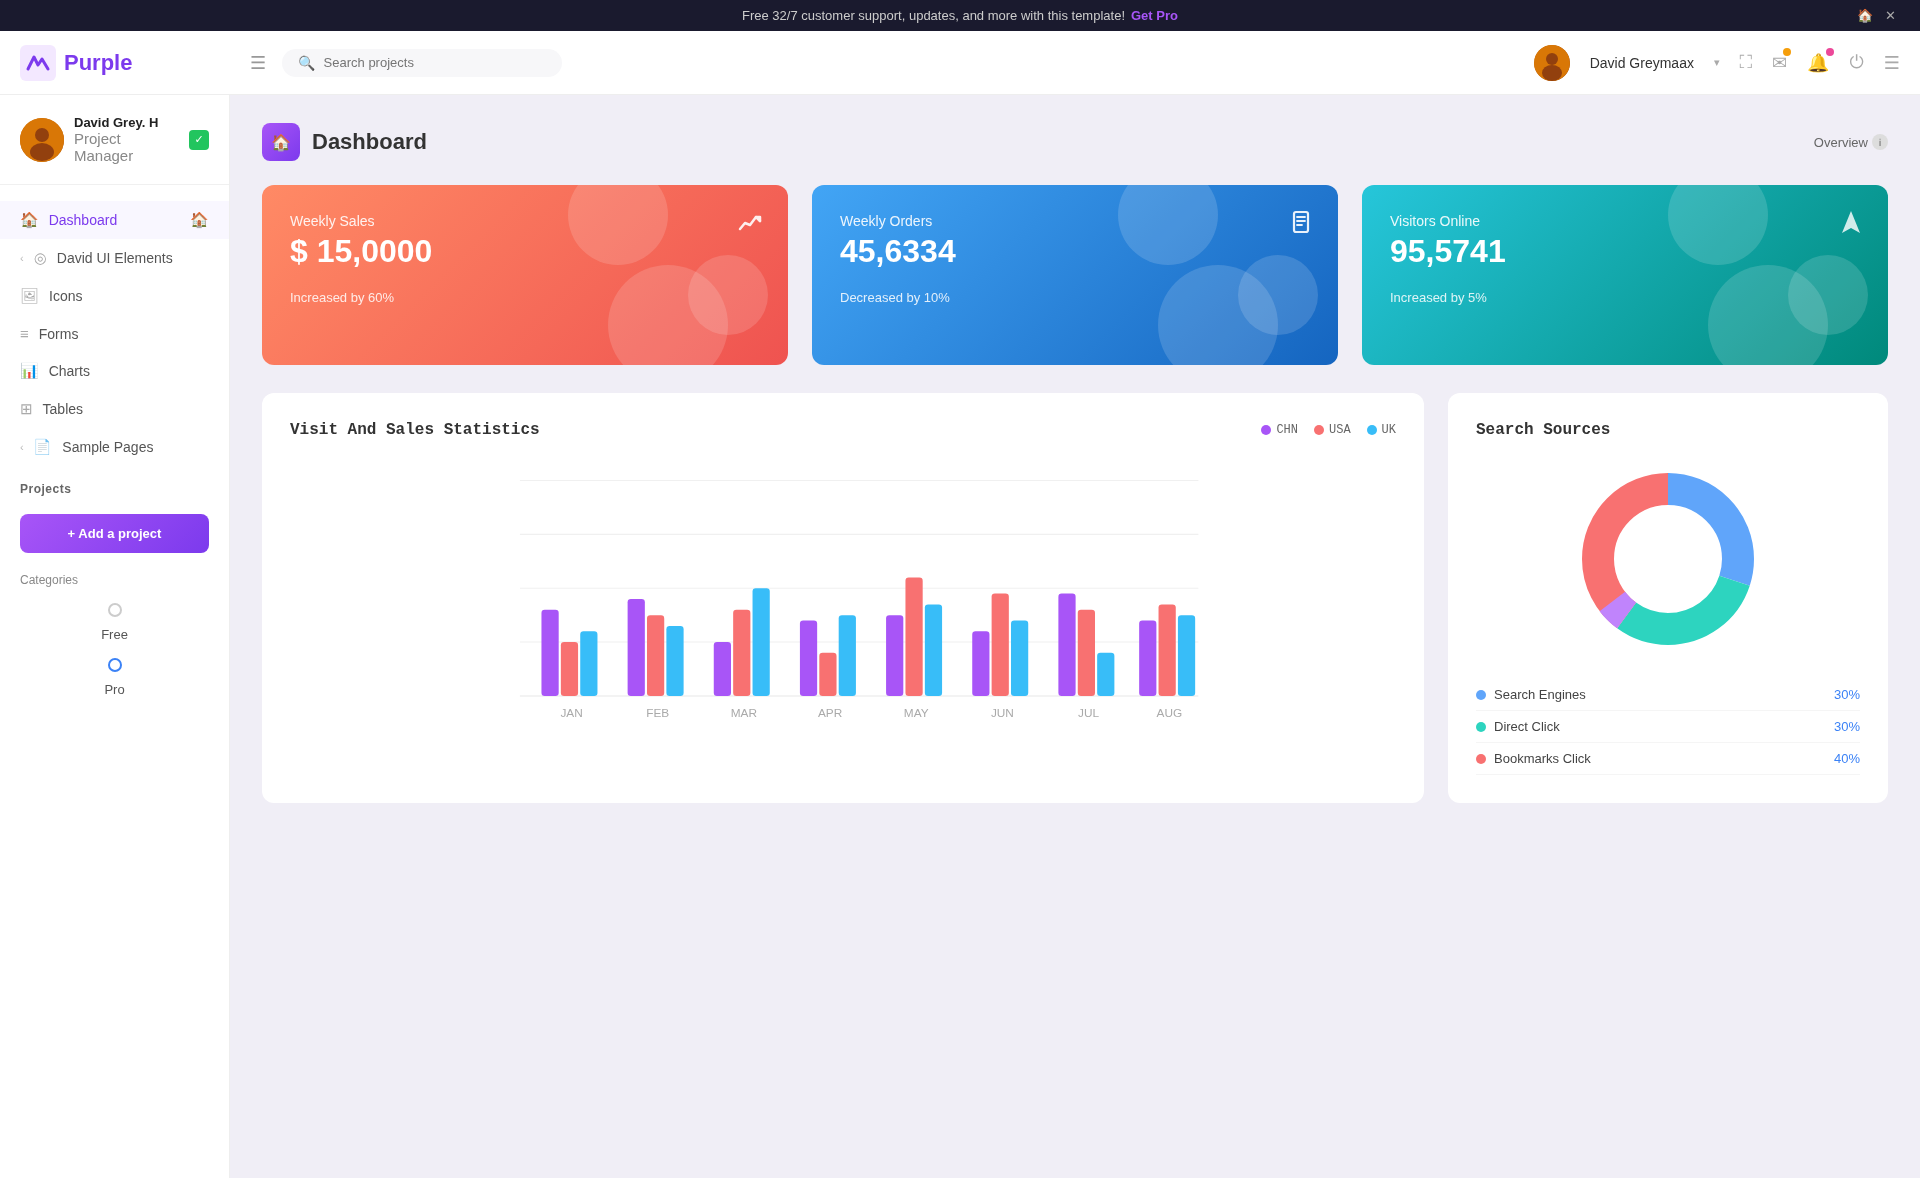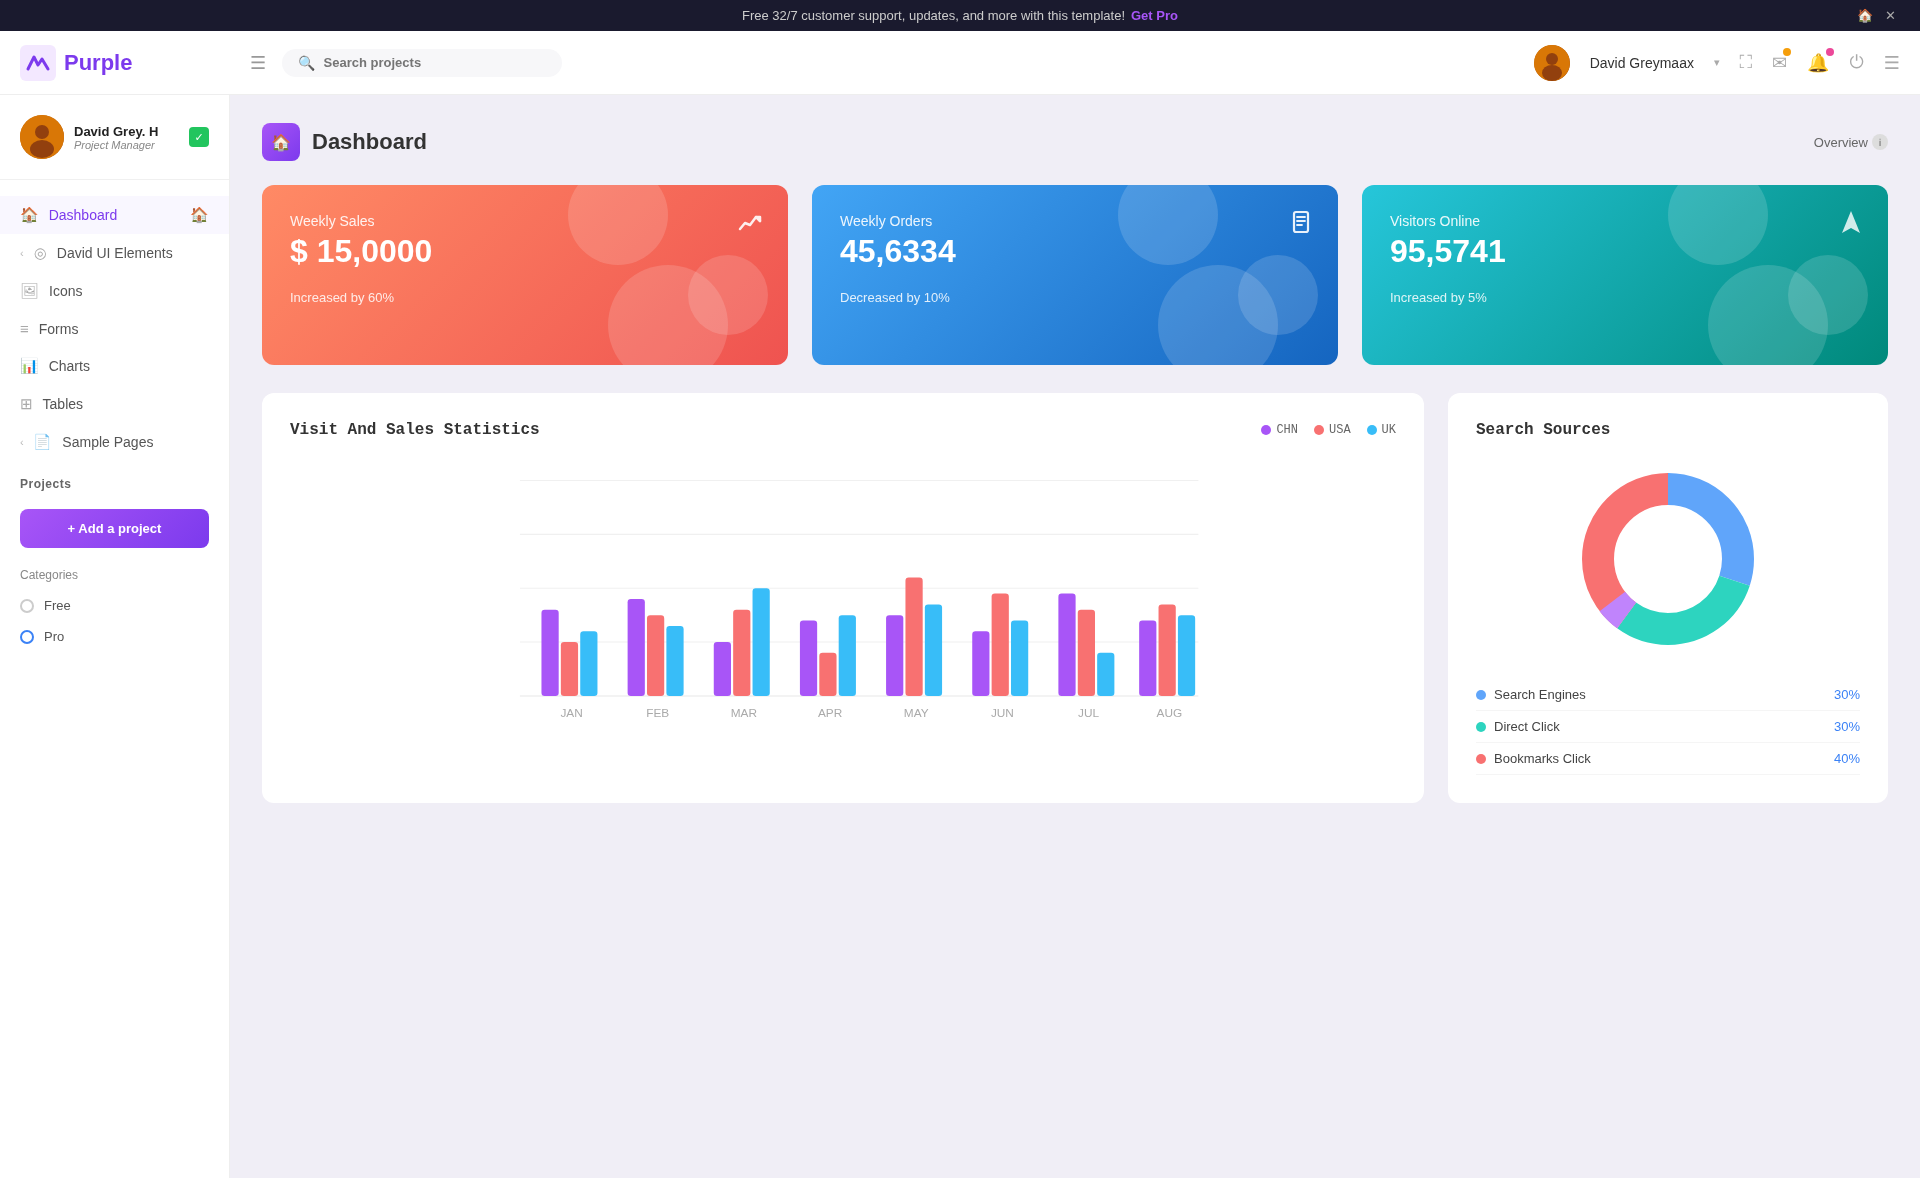--- a/index.html
+++ b/index.html
@@ -66,21 +66,20 @@
       gap: 8px;
       width: 280px;
     }
     .search-bar input {
       border: none;
       background: transparent;
       outline: none;
       font-size: 13px;
       color: #be185d;
       width: 100%;
-      font-weight: bold;
     }
     .navbar-right {
       display: flex;
       align-items: center;
       gap: 20px;
     }
     .user-area {
       display: flex;
       align-items: center;
       gap: 20px;
@@ -147,21 +146,21 @@
       background: linear-gradient(135deg, #d97706, #92400e);
       display: flex;
       align-items: center;
       justify-content: center;
       color: white;
       font-size: 16px;
       font-weight: 600;
     }
     .profile-info { flex: 1; }
     .profile-name { font-size: 13px; font-weight: 700; color: #222; }
-    .profile-role { font-size: 11px; color: #888; font-style: italic; }
+    .profile-role { font-size: 15px; color: #888; }
     .profile-check {
       width: 20px;
       height: 20px;
       background: #22c55e;
       border-radius: 4px;
       display: flex;
       align-items: center;
       justify-content: center;
       color: white;
       font-size: 11px;
@@ -211,20 +210,21 @@
       font-weight: 500;
     }
     .category-item {
       display: flex;
       align-items: center;
       gap: 10px;
       padding: 8px 20px;
       font-size: 13px;
       color: #555;
       cursor: pointer;
+      flex-direction: column;
     }
     .cat-circle {
       width: 14px;
       height: 14px;
       border-radius: 50%;
       border: 2px solid #ccc;
     }
     .cat-circle.blue { border-color: #3b82f6; }
 
     

